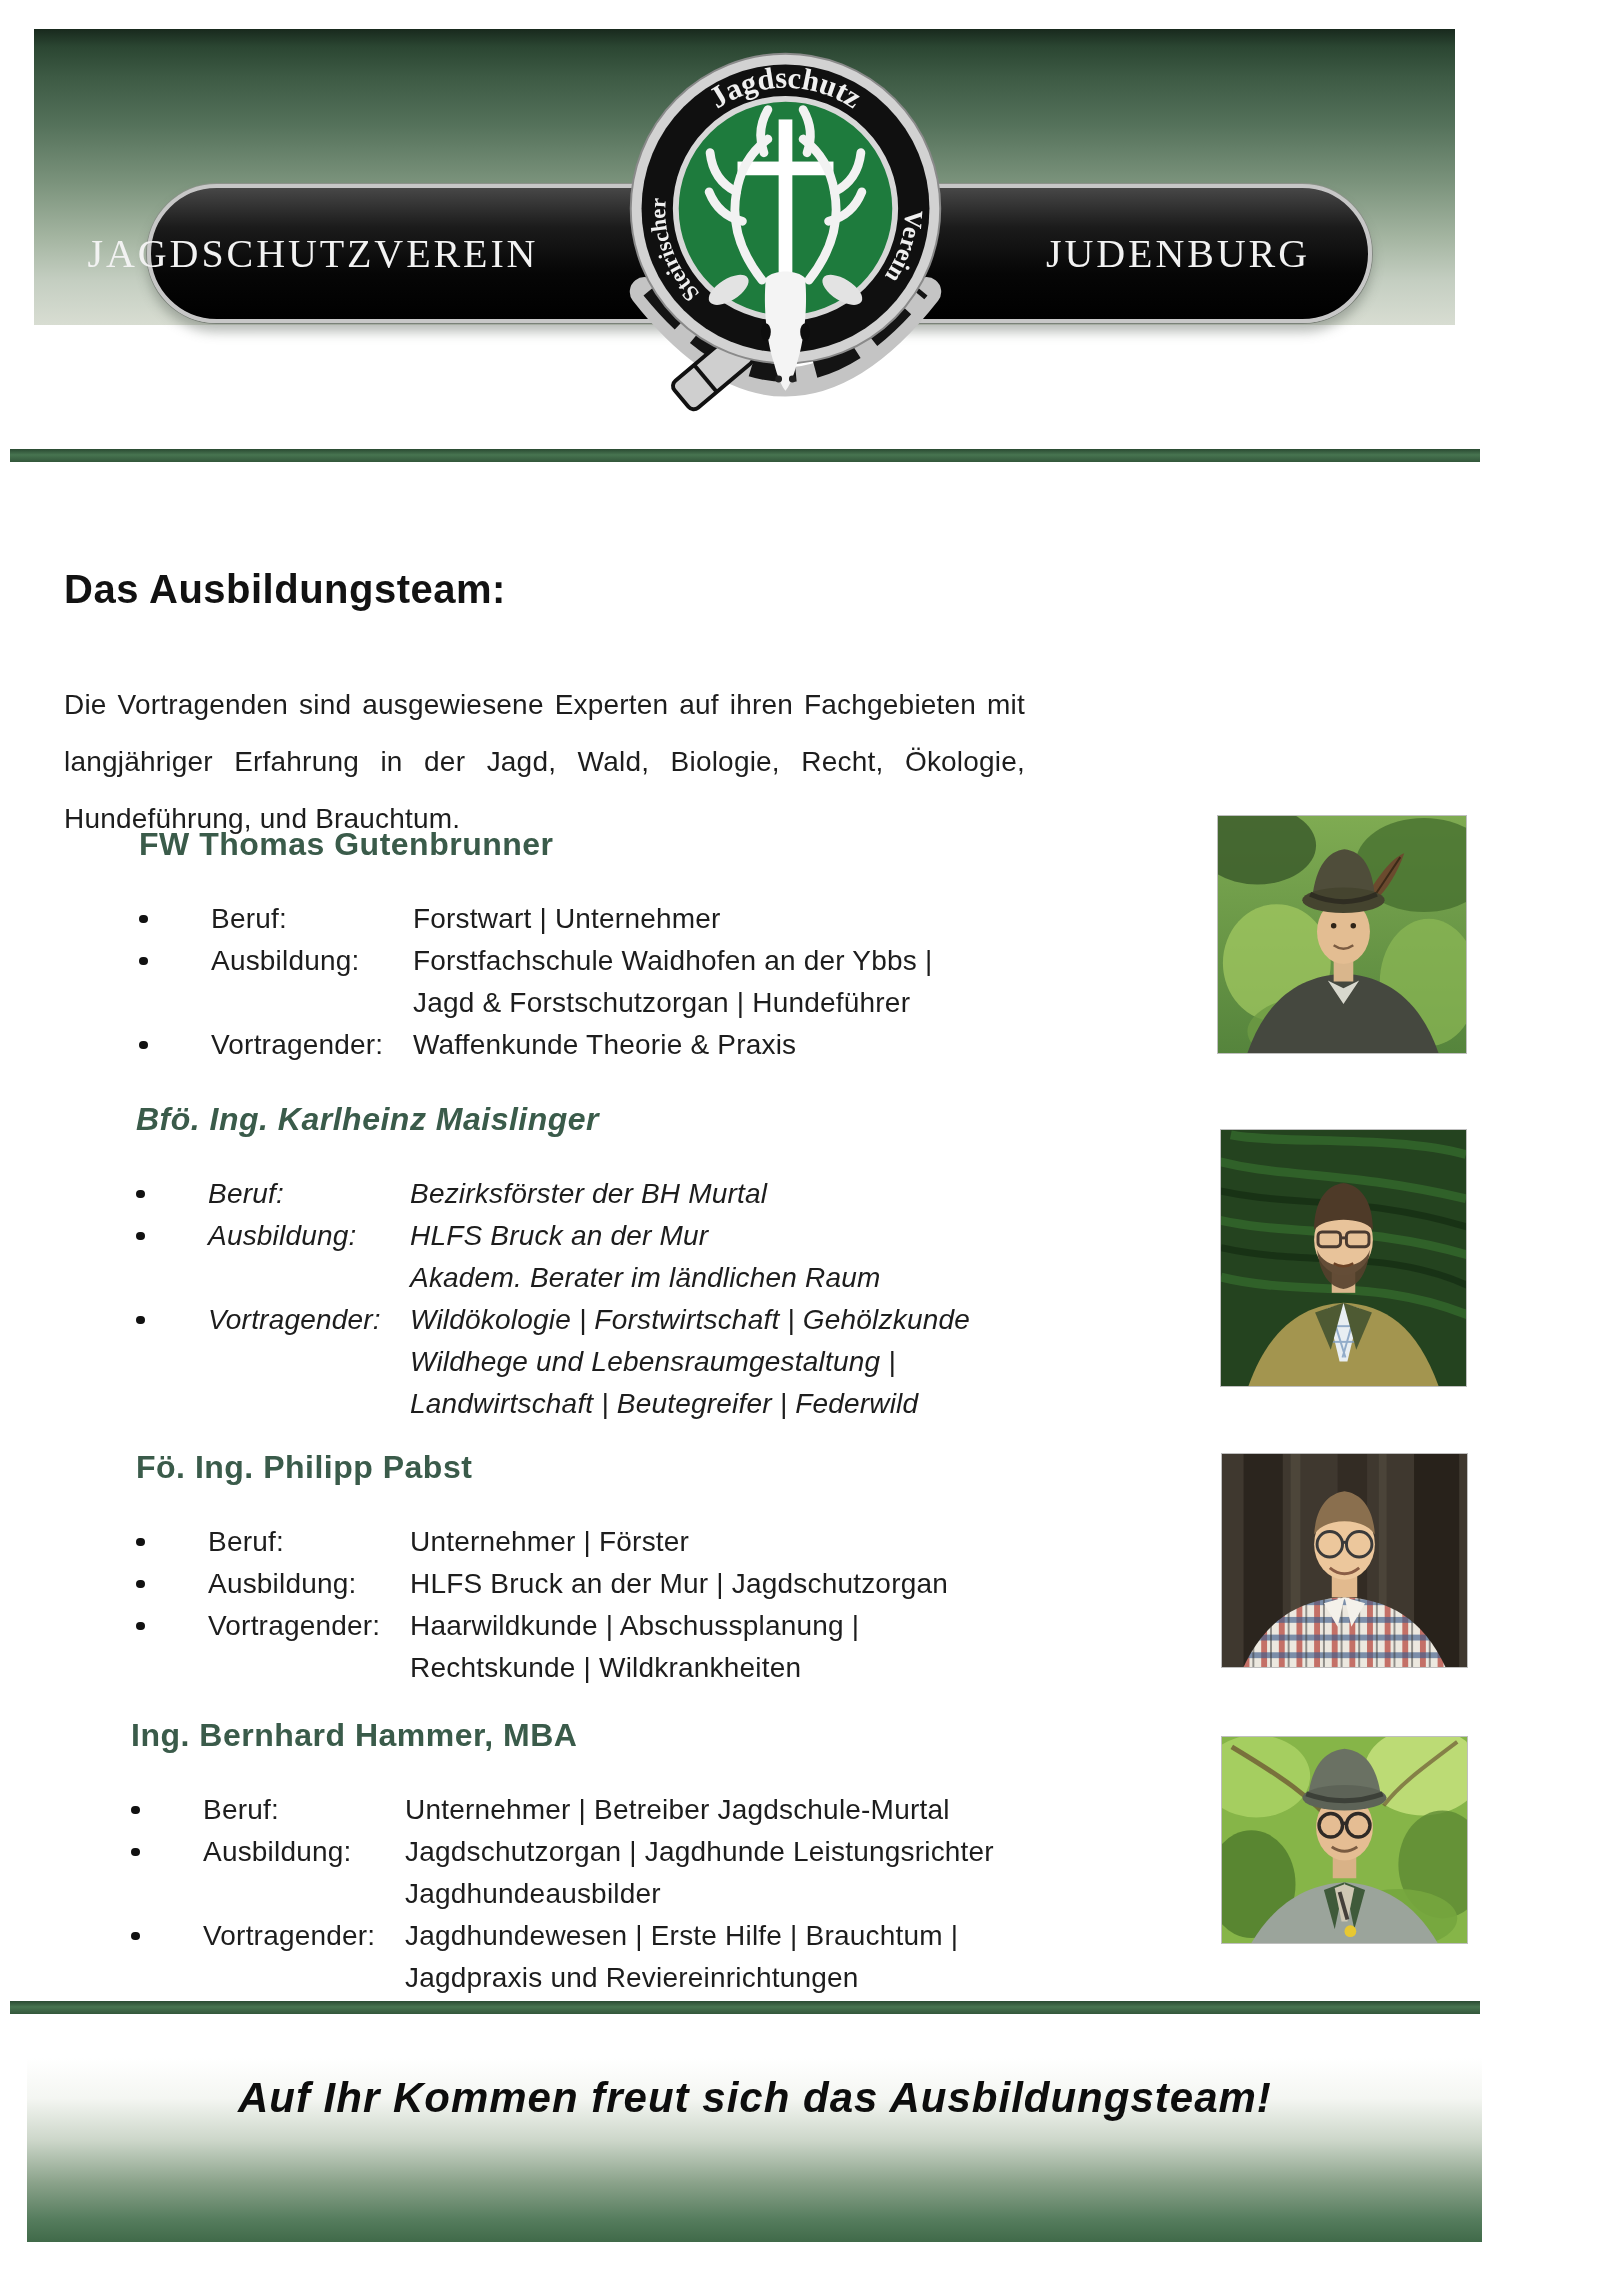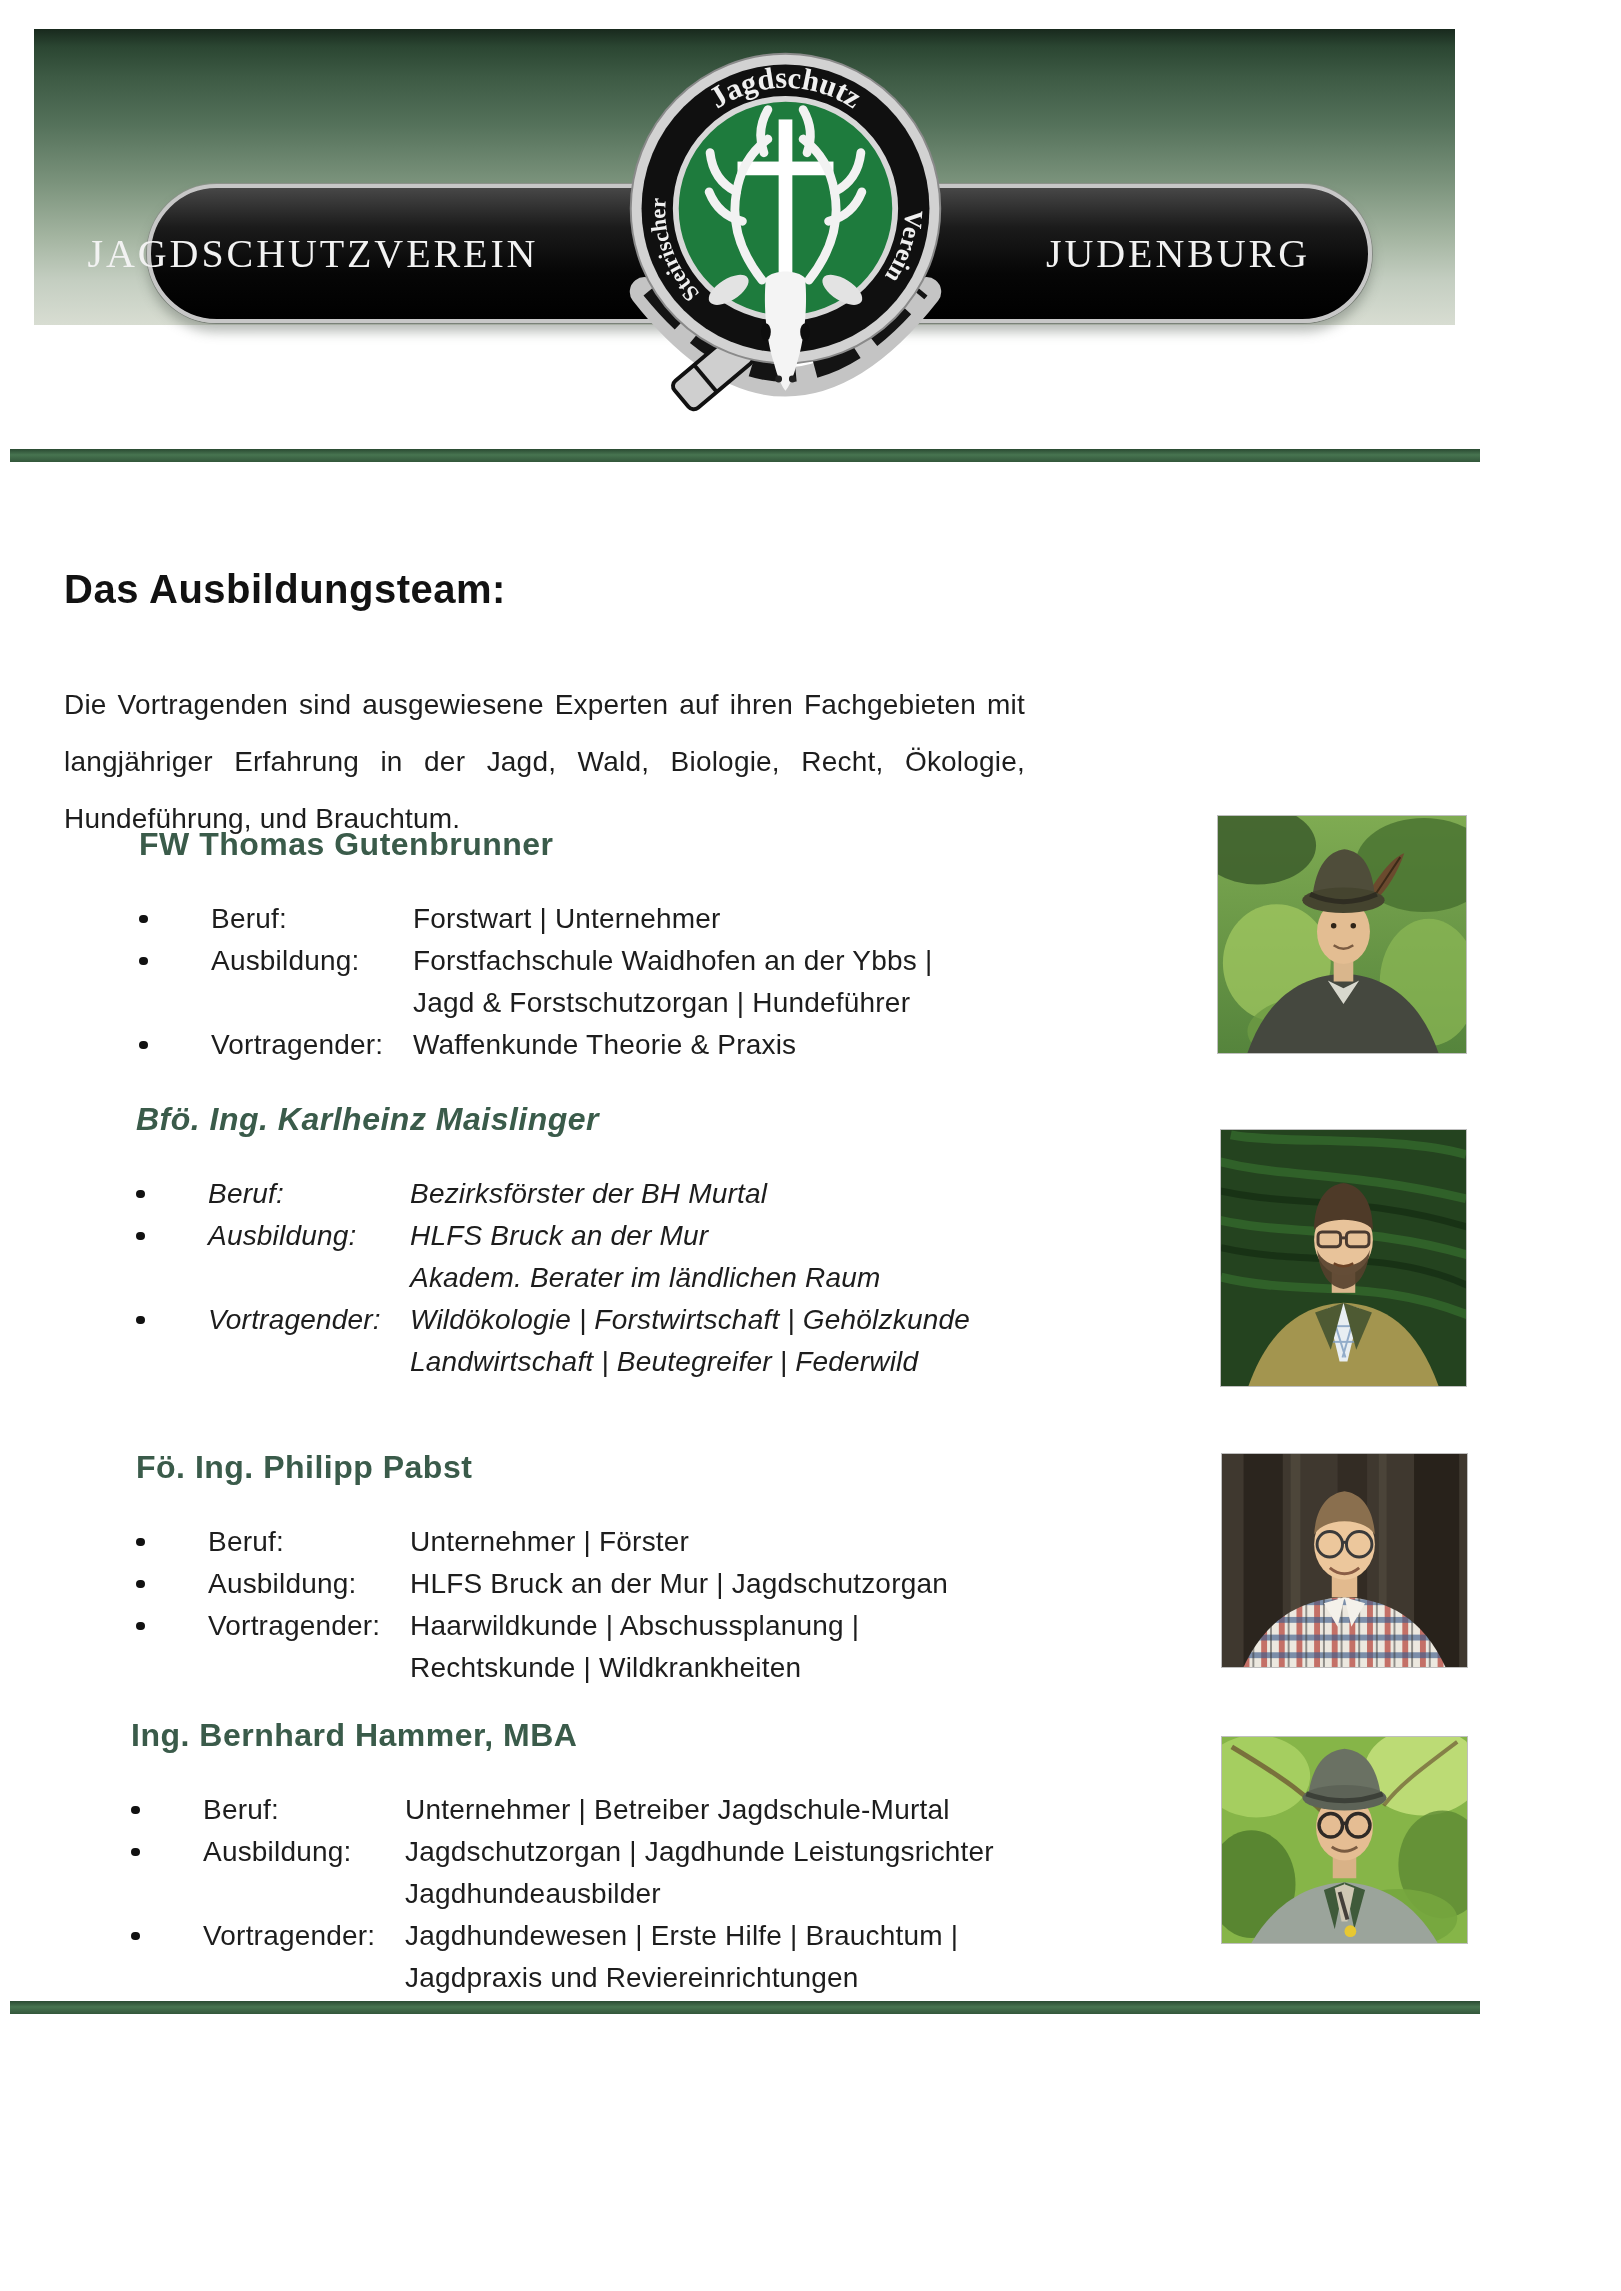--- a/index.html
+++ b/index.html
@@ -179,20 +179,21 @@
         <span class="val">
           <span class="vline">HLFS Bruck an der Mur</span>
           <span class="vline">Akadem. Berater im ländlichen Raum</span>
         </span>
       </li>
       <li class="row">
         <span class="dot"></span>
         <span class="lbl">Vortragender:</span>
         <span class="val">
           <span class="vline">Wildökologie | Forstwirtschaft | Gehölzkunde</span>
+          <span class="vline">Wildhege und Lebensraumgestaltung |</span>
           <span class="vline">Landwirtschaft | Beutegreifer | Federwild</span>
         </span>
       </li>
     </ul>
   </section>
 
   <section class="member m3">
     <h2>Fö. Ing. Philipp Pabst</h2>
     <ul class="rows">
       <li class="row">
@@ -364,15 +365,18 @@
       <line x1="123" y1="88" x2="127" y2="88" stroke="#2f2a26" stroke-width="3.5"></line>
       <path d="M112,112 Q125,121 138,112" fill="none" stroke="#7a5b41" stroke-width="3"></path>
       <path d="M88,60 C92,28 106,14 125,12 C144,14 158,28 162,60 Z" fill="#6a7163"></path>
       <ellipse cx="125" cy="62" rx="43" ry="13" fill="#5d6357"></ellipse>
       <path d="M86,58 Q125,72 164,58" fill="none" stroke="#3c4038" stroke-width="5"></path>
     </svg>
   </div>
 
   <div class="rule rule-bottom"></div>
 
+  <footer class="footer-band">
+    <p class="footer-text">Auf Ihr Kommen freut sich das Ausbildungsteam!</p>
+  </footer>
 
 </div>
 
 
 </body></html>

